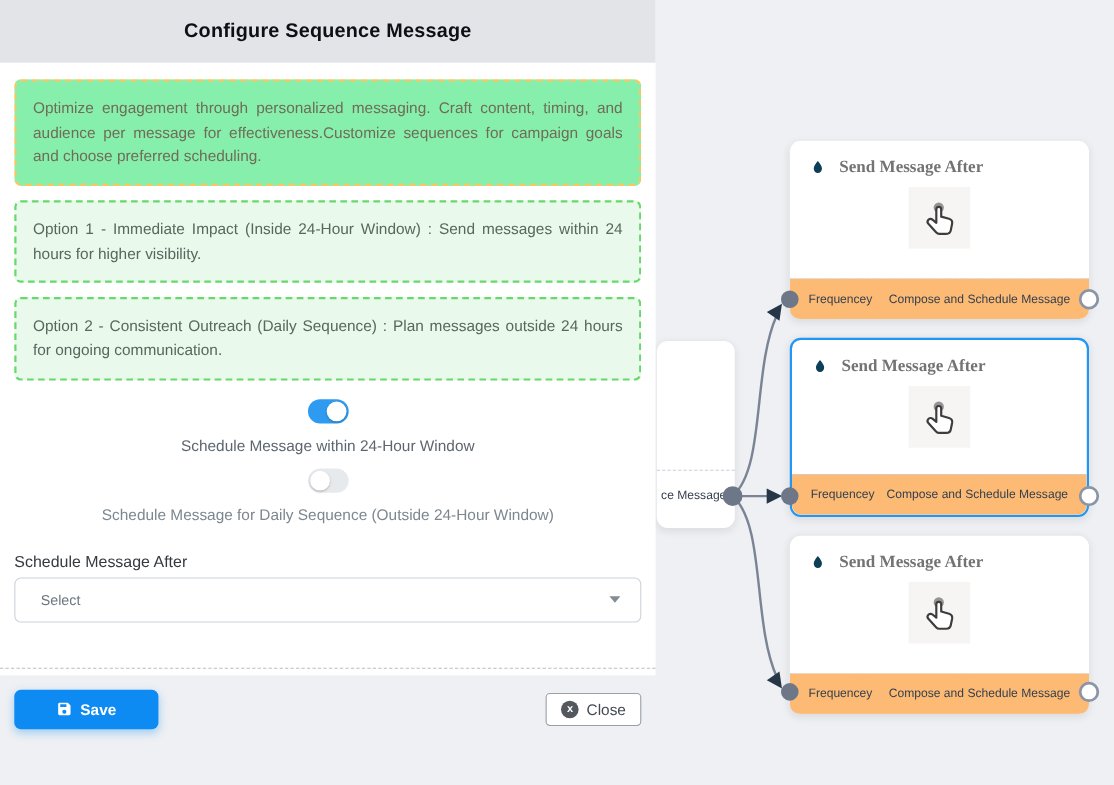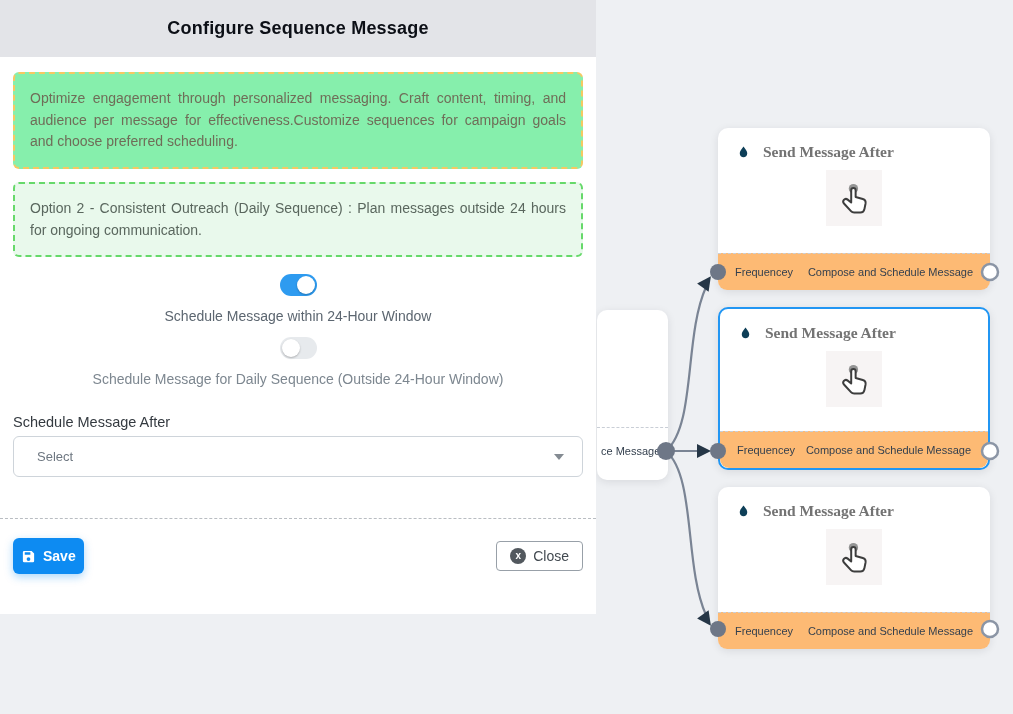--- a/index.html
+++ b/index.html
@@ -25,21 +25,21 @@
   .switch.off .knob { left:2px; }
   .toggle-label { font-size:14px; color:#5c6670; }
   .toggle-label.muted { color:#7d8790; }
   .field-label { margin-top:27px; font-size:14.5px; color:#343a40; }
   .select { margin-top:6px; height:41px; border:1px solid #ced4da; border-radius:6px; display:flex; align-items:center; justify-content:space-between; padding:0 18px 0 23px; cursor:pointer; background:#fff; }
   .select .value { font-size:13px; color:#6e7781; }
   .caret { width:0; height:0; border-left:5px solid transparent; border-right:5px solid transparent; border-top:6px solid #848b92; }
   .sep { margin-top:41px; border-top:1px dashed #b9bdc2; }
   .panel-footer { display:flex; justify-content:space-between; align-items:center; margin-top:19px; padding:0 13px; }
   .btn { display:flex; align-items:center; gap:7px; cursor:pointer; font-family:inherit; }
-  .btn-save { background:#0d8bf2; border:none; color:#fff; font-size:14px; font-weight:700; padding:10px 8px; border-radius:6px; box-shadow:0 3px 8px rgba(13,139,242,.35); }
+  .btn-save { background:#0d8bf2; border:none; color:#fff; font-size:14px; font-weight:700; padding:10px 38px; border-radius:6px; box-shadow:0 3px 8px rgba(13,139,242,.35); }
   .btn-save svg { width:15px; height:15px; }
   .btn-close { background:#fff; border:1px solid #98a0a8; color:#434a51; font-size:14px; padding:6px 13px; border-radius:4px; }
   .circle-x { width:16px; height:16px; border-radius:50%; background:#52585e; color:#fff; font-size:10px; font-weight:700; display:flex; align-items:center; justify-content:center; line-height:1; }
 
   
   .canvas { position:absolute; left:596px; top:0; width:417px; height:714px; background:#eef0f3; }
   .card { position:absolute; width:272px; height:162px; background:#fff; border-radius:10px; box-shadow:0 2px 8px rgba(25,30,40,.10); z-index:2; cursor:pointer; }
   .card.selected { border:2px solid #2196f3; }
   .card-title { display:flex; align-items:center; gap:12px; padding:15px 18px 4px; color:#737373; font-weight:700; font-size:15.5px;font-family:Liberation Serif, serif; }
   .card-title svg { width:15px; height:15px; flex:0 0 auto; }
@@ -55,20 +55,21 @@
 <body>
 
 <div class="app">
 
   <div class="panel">
     <div class="panel-header">
       <h1>Configure Sequence Message</h1>
     </div>
     <div class="panel-body">
       <div class="box warn">Optimize engagement through personalized messaging. Craft content, timing, and audience per message for effectiveness.Customize sequences for campaign goals and choose preferred scheduling.</div>
+      <div class="box ok">Option 1 - Immediate Impact (Inside 24-Hour Window) : Send messages within 24 hours for higher visibility.</div>
       <div class="box ok">Option 2 - Consistent Outreach (Daily Sequence) : Plan messages outside 24 hours for ongoing communication.</div>
 
       <div class="toggle-row">
         <span class="switch on">
             <span class="knob"></span>
           </span>
         <span class="toggle-label">Schedule Message within 24-Hour Window</span>
       </div>
       <div class="toggle-row">
         <span class="switch off">

